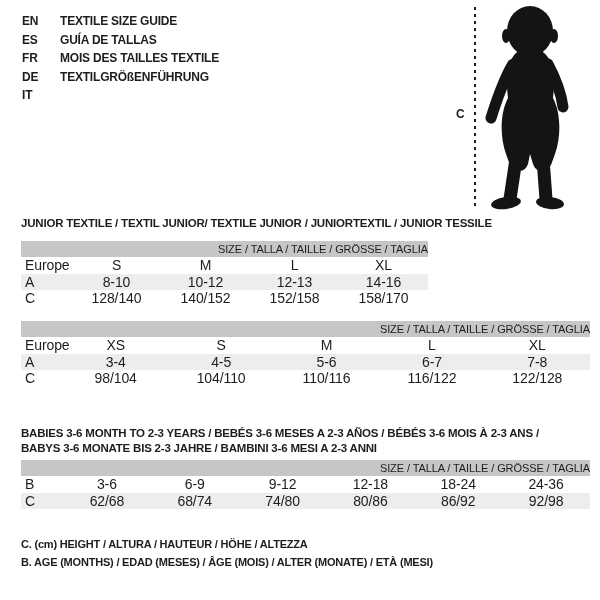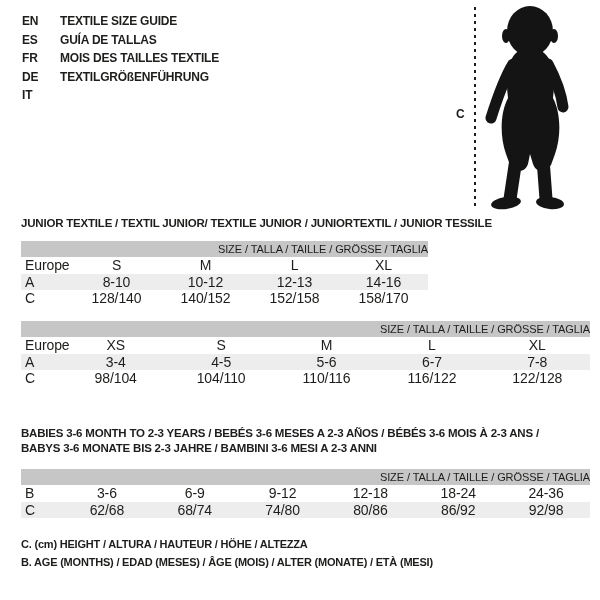--- a/index.html
+++ b/index.html
@@ -22,21 +22,21 @@
     font-weight:700; }
   .baby { position:absolute; left:482px; top:4px; width:104px; height:208px; }
 
   
   .tbl { position:absolute; left:21px; }
   #t1 { top:216px; width:407px; }
   #t2 { top:321px; width:569px; }
   #t3 { top:426px; width:569px; }
   .t-title { font-size:11.5px; font-weight:700; letter-spacing:-0.2px;
     line-height:14px; margin-bottom:11px; white-space:nowrap; }
-  #t3 .t-title { line-height:15px; margin-bottom:13px; }
+  #t3 .t-title { line-height:15px; margin-bottom:4px; }
   .t-title sub { font-size:8px; }
   .t-head { background:#c6c6c6; height:16px; line-height:16px; padding-left:4px;
     font-size:11px; letter-spacing:-0.1px;text-align:right; }
   .t-row { display:flex; align-items:center; height:16.5px; font-size:14px;
     letter-spacing:-0.1px; }
   .t-row.shaded { background:#ededed; }
   .t-row .cl { padding-left:4px; }
   #t1 .cl { width:51px; }
   #t2 .cl, #t3 .cl { width:42px; }
   .cv { flex:1; text-align:center; }

